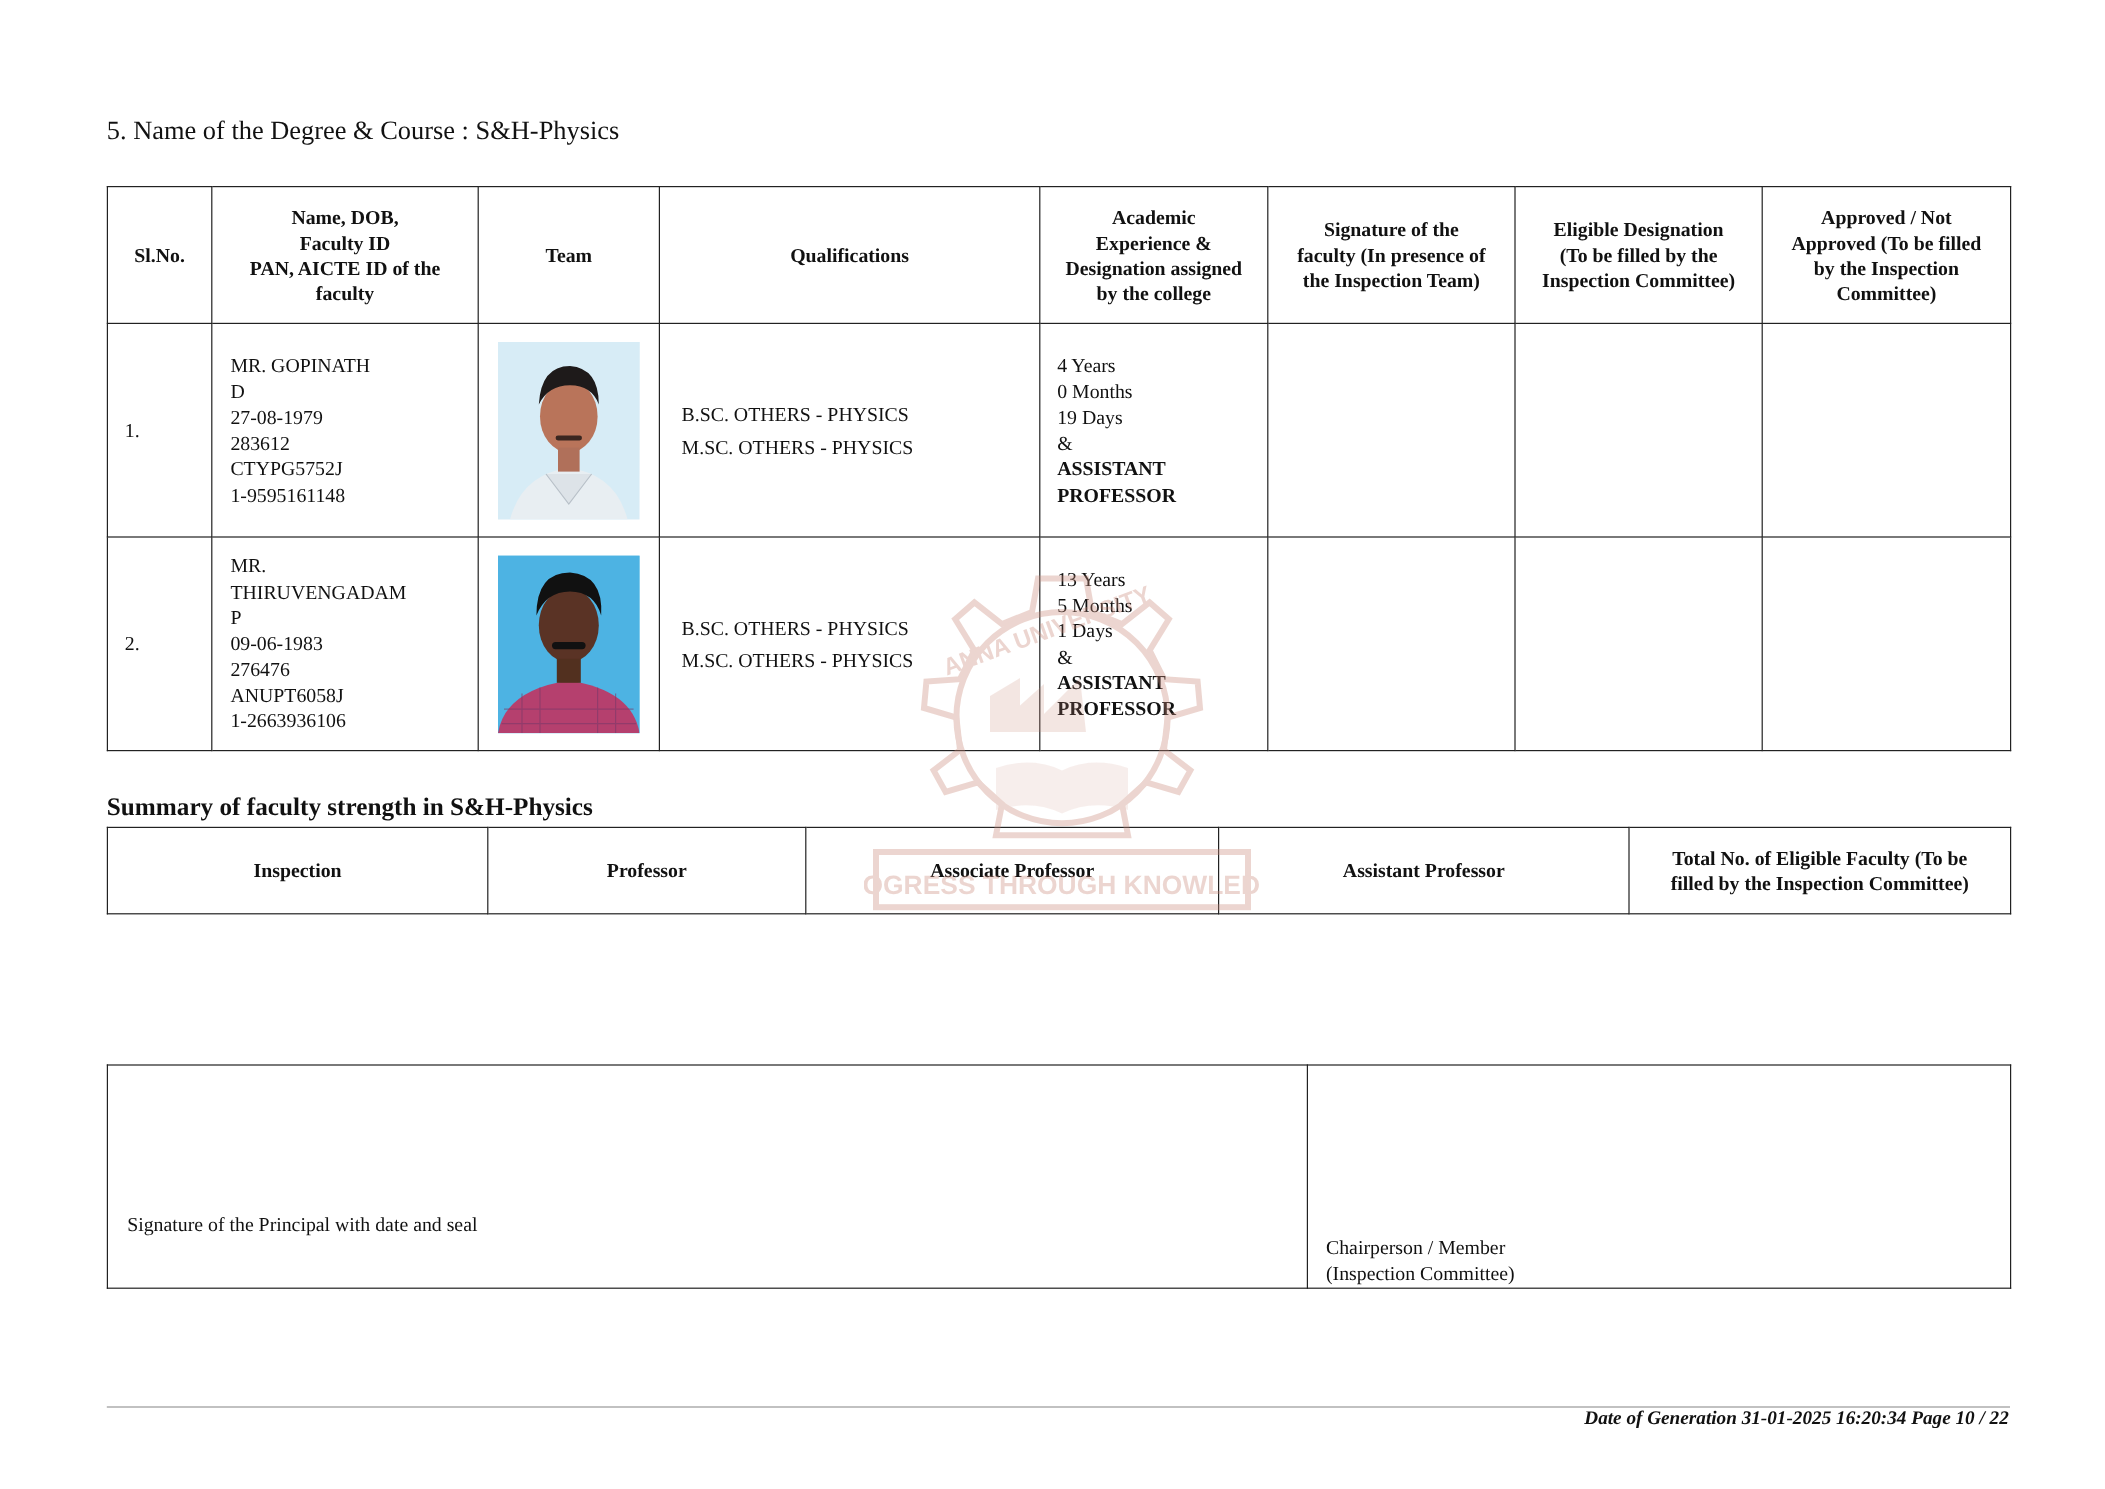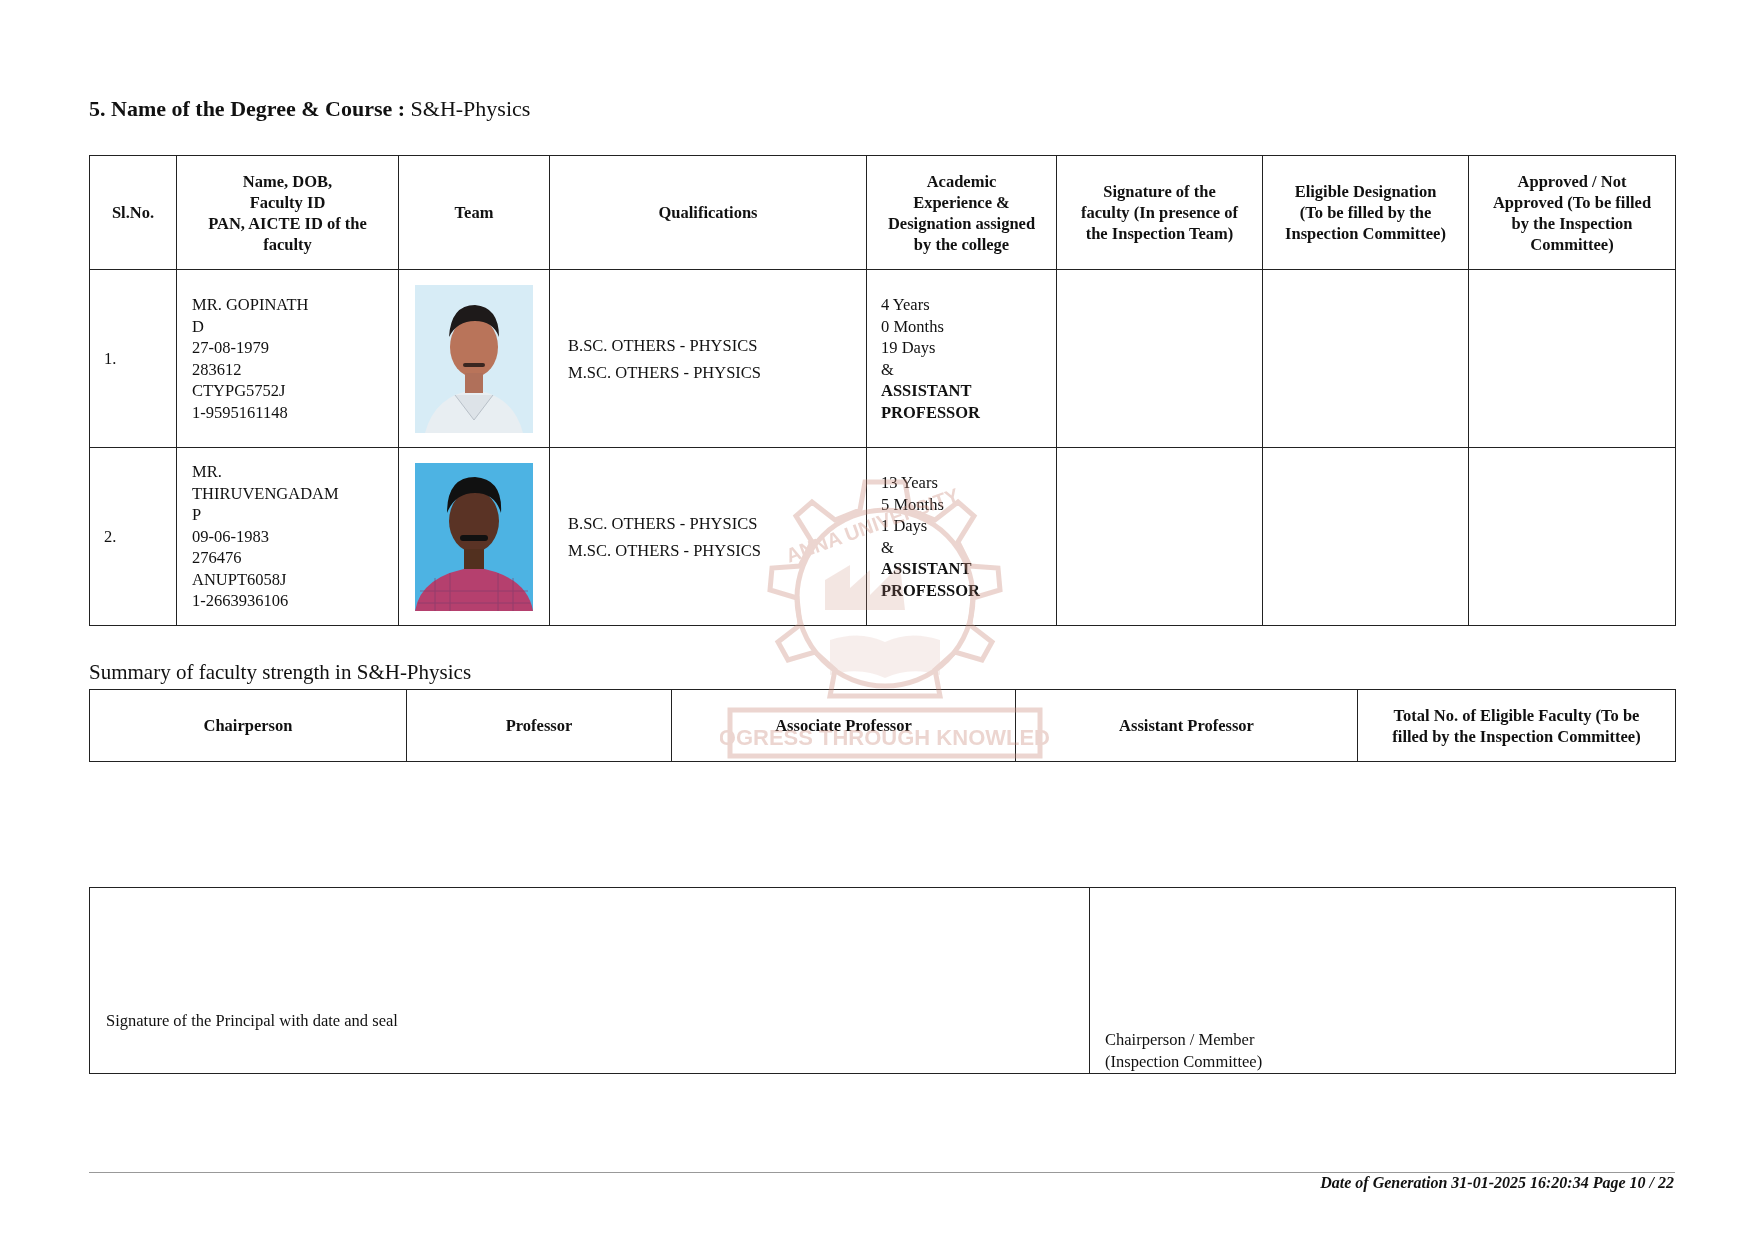--- a/index.html
+++ b/index.html
@@ -1,36 +1,36 @@
 <!DOCTYPE html>
 <html><head>
 <meta charset="utf-8">
 <style>
   html, body { margin:0; padding:0; background:#ffffff; }
   body { width:1754px; height:1241px; position:relative; overflow:hidden;
          font-family:"Liberation Serif", "DejaVu Serif", serif; color:#111; }
   .abs { position:absolute; }
   .title { left:89px; top:96px; font-size:22px; }
-  .title b { font-weight:bold;text-align:center; }
+  .title b { font-weight:normal;text-align:center; }
   table { border-collapse:collapse; position:absolute; table-layout:fixed; }
   td, th { border:1.6px solid #222; padding:0; }
   th { font-weight:bold; font-size:16.5px; text-align:center; vertical-align:middle; line-height:21px; }
   .main { left:89px; top:155px; width:1586px; }
   .main th { height:113px; }
   .main td { height:177px; font-size:16.5px; line-height:21.5px; vertical-align:middle; }
   .sl { padding-left:14px !important; }
   .name { padding-left:15px !important; }
   .qual { padding-left:18px !important; line-height:27px !important; }
   .exp { padding-left:14px !important; }
   .exp .bold { font-weight:bold; }
   .photo-cell { text-align:center; }
   .photo { width:118px; height:148px; display:inline-block; position:relative; overflow:hidden; vertical-align:middle; }
   .photo1 { background:linear-gradient(#cfe8f5, #e6f2f8); }
   .photo2 { background:#4fb6e4; }
-  .sum-title { left:89px; top:660px; font-size:21px; font-weight:normal; }
+  .sum-title { left:89px; top:660px; font-size:21px; font-weight:bold; }
   .sum { left:89px; top:689px; width:1586px; }
   .sum th { height:71px; }
   .sum td { height:94px; font-size:16.5px; line-height:23px; vertical-align:middle; }
   .sum .lbl { padding-left:13px; padding-right:8px; }
   .sig { left:89px; top:887px; width:1586px; }
   .sig td { height:144px; font-size:16.5px; line-height:22px; vertical-align:bottom; }
   .sig .c1 { padding-left:16px; padding-bottom:41px; }
   .sig .c2 { padding-left:15px; }
   .footer-line { left:89px; top:1172px; width:1586px; height:1px; background:#999; }
   .footer { right:80px; top:1174px; font-size:16px; font-style:italic; font-weight:bold; }
@@ -133,21 +133,21 @@
 <table class="sum">
   <colgroup>
     <col style="width:317px">
       <col style="width:265px">
       <col style="width:344px">
       <col style="width:342px">
       <col style="width:318px">
   </colgroup>
   <tbody>
       <tr>
-    <th><span class="ml">Chairperson</span></th>
+    <th><span class="ml">Inspection</span></th>
     <th><span class="ml">Professor</span></th>
     <th><span class="ml">Associate Professor</span></th>
     <th><span class="ml">Assistant Professor</span></th>
     <th><span class="ml">Total No. of Eligible Faculty (To be<br>filled by the Inspection Committee)</span></th>
   </tr>
 </tbody>
   </table>
 
 <table class="sig">
   <colgroup>

